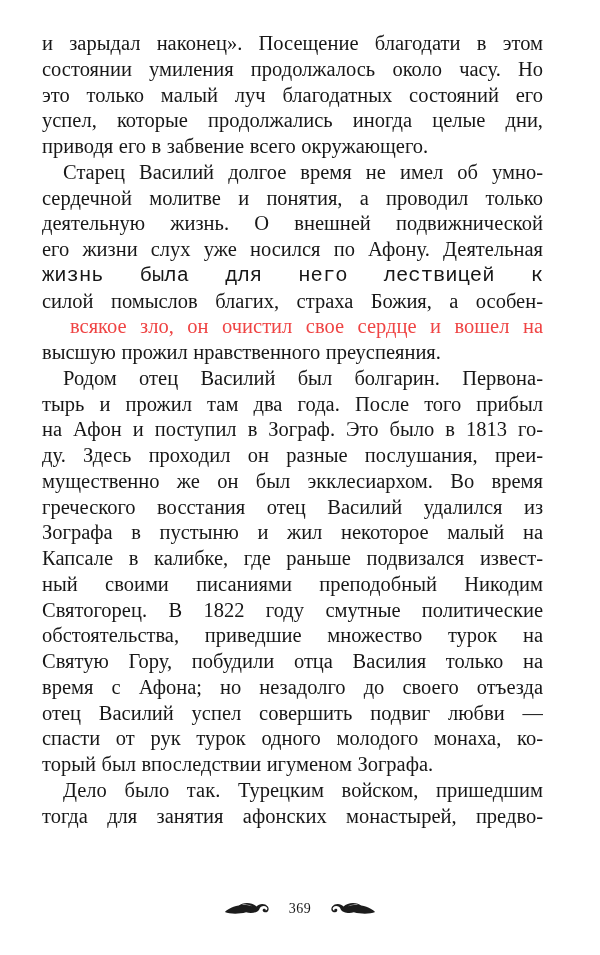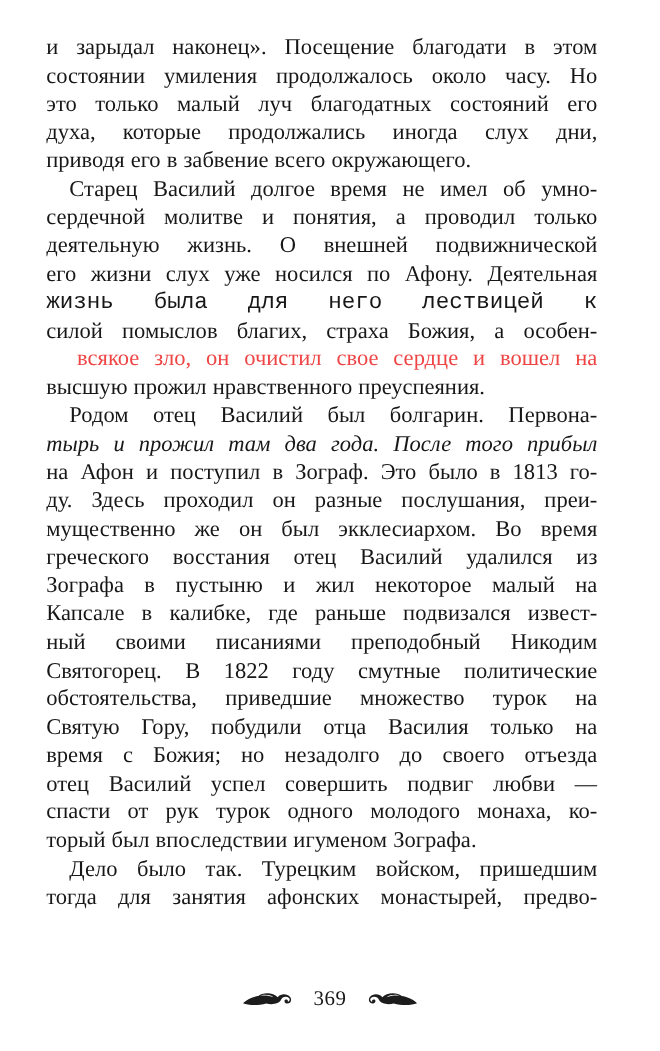--- a/index.html
+++ b/index.html
@@ -46,21 +46,21 @@
     right: 0;
     top: 893px;
     height: 32px;
     display: flex;
     justify-content: center;
     align-items: center;
     gap: 13px;
   }
   .page-number {
     font-family: "Liberation Serif", "DejaVu Serif", serif;
-    font-size: 19px;
+    font-size: 14px;
     color: #171717;
     letter-spacing: 0.5px;
   }
   .fleuron {
     width: 52px;
     height: 16px;
     display: block;
   }
   .fleuron.mirrored {
     transform: scaleX(-1);
@@ -69,47 +69,47 @@
 </head>
 <body style="background: rgb(255, 255, 255);">
 
 <div class="book-page">
 
   <div class="page-text">
       <div>
         <div class="line" style="color: rgb(23, 23, 23);">и зарыдал наконец». Посещение благодати в этом</div>
         <div class="line" style="color: rgb(23, 23, 23);">состоянии умиления продолжалось около часу. Но</div>
         <div class="line" style="color: rgb(23, 23, 23);">это только малый луч благодатных состояний его</div>
-        <div class="line" style="color: rgb(23, 23, 23);">духа, которые продолжались иногда слух дни,</div>
+        <div class="line" style="color: rgb(23, 23, 23);">успел, которые продолжались иногда целые дни,</div>
         <div class="line par-end" style="color: rgb(23, 23, 23);">приводя его в забвение всего окружающего.</div>
       </div>
       <div>
         <div class="line indent" style="color: rgb(23, 23, 23);">Старец Василий долгое время не имел об умно-</div>
         <div class="line" style="color: rgb(23, 23, 23);">сердечной молитве и понятия, а проводил только</div>
         <div class="line" style="color: rgb(23, 23, 23);">деятельную жизнь. О внешней подвижнической</div>
         <div class="line" style="color: rgb(23, 23, 23);">его жизни слух уже носился по Афону. Деятельная</div>
         <div class="line" style="color: rgb(23, 23, 23); font-family: Liberation Mono, monospace;">жизнь была для него лествицей к созерцательной:</div>
         <div class="line" style="color: rgb(23, 23, 23);">силой помыслов благих, страха Божия, а особен-</div>
         <div class="line" style="color: #ef4444; margin-left: 28px;">всякое зло, он очистил свое сердце и вошел на</div>
         <div class="line par-end" style="color: rgb(23, 23, 23);">высшую прожил нравственного преуспеяния.</div>
       </div>
       <div>
         <div class="line indent" style="color: rgb(23, 23, 23);">Родом отец Василий был болгарин. Первона-</div>
-        <div class="line" style="color: rgb(23, 23, 23); font-style: italic;">тырь и прожил там два года. После того прибыл</div>
+        <div class="line" style="color: rgb(23, 23, 23);">тырь и прожил там два года. После того прибыл</div>
         <div class="line" style="color: rgb(23, 23, 23);">на Афон и поступил в Зограф. Это было в 1813 го-</div>
         <div class="line" style="color: rgb(23, 23, 23);">ду. Здесь проходил он разные послушания, преи-</div>
         <div class="line" style="color: rgb(23, 23, 23);">мущественно же он был экклесиархом. Во время</div>
         <div class="line" style="color: rgb(23, 23, 23);">греческого восстания отец Василий удалился из</div>
         <div class="line" style="color: rgb(23, 23, 23);">Зографа в пустыню и жил некоторое малый на</div>
         <div class="line" style="color: rgb(23, 23, 23);">Капсале в калибке, где раньше подвизался извест-</div>
         <div class="line" style="color: rgb(23, 23, 23);">ный своими писаниями преподобный Никодим</div>
         <div class="line" style="color: rgb(23, 23, 23);">Святогорец. В 1822 году смутные политические</div>
         <div class="line" style="color: rgb(23, 23, 23);">обстоятельства, приведшие множество турок на</div>
         <div class="line" style="color: rgb(23, 23, 23);">Святую Гору, побудили отца Василия только на</div>
-        <div class="line" style="color: rgb(23, 23, 23);">время с Божия; но незадолго до своего отъезда</div>
+        <div class="line" style="color: rgb(23, 23, 23);">время с Афона; но незадолго до своего отъезда</div>
         <div class="line" style="color: rgb(23, 23, 23);">отец Василий успел совершить подвиг любви —</div>
         <div class="line" style="color: rgb(23, 23, 23);">спасти от рук турок одного молодого монаха, ко-</div>
         <div class="line par-end" style="color: rgb(23, 23, 23);">торый был впоследствии игуменом Зографа.</div>
       </div>
       <div>
         <div class="line indent" style="color: rgb(23, 23, 23);">Дело было так. Турецким войском, пришедшим</div>
         <div class="line" style="color: rgb(23, 23, 23);">тогда для занятия афонских монастырей, предво-</div>
       </div>
     </div>
 

